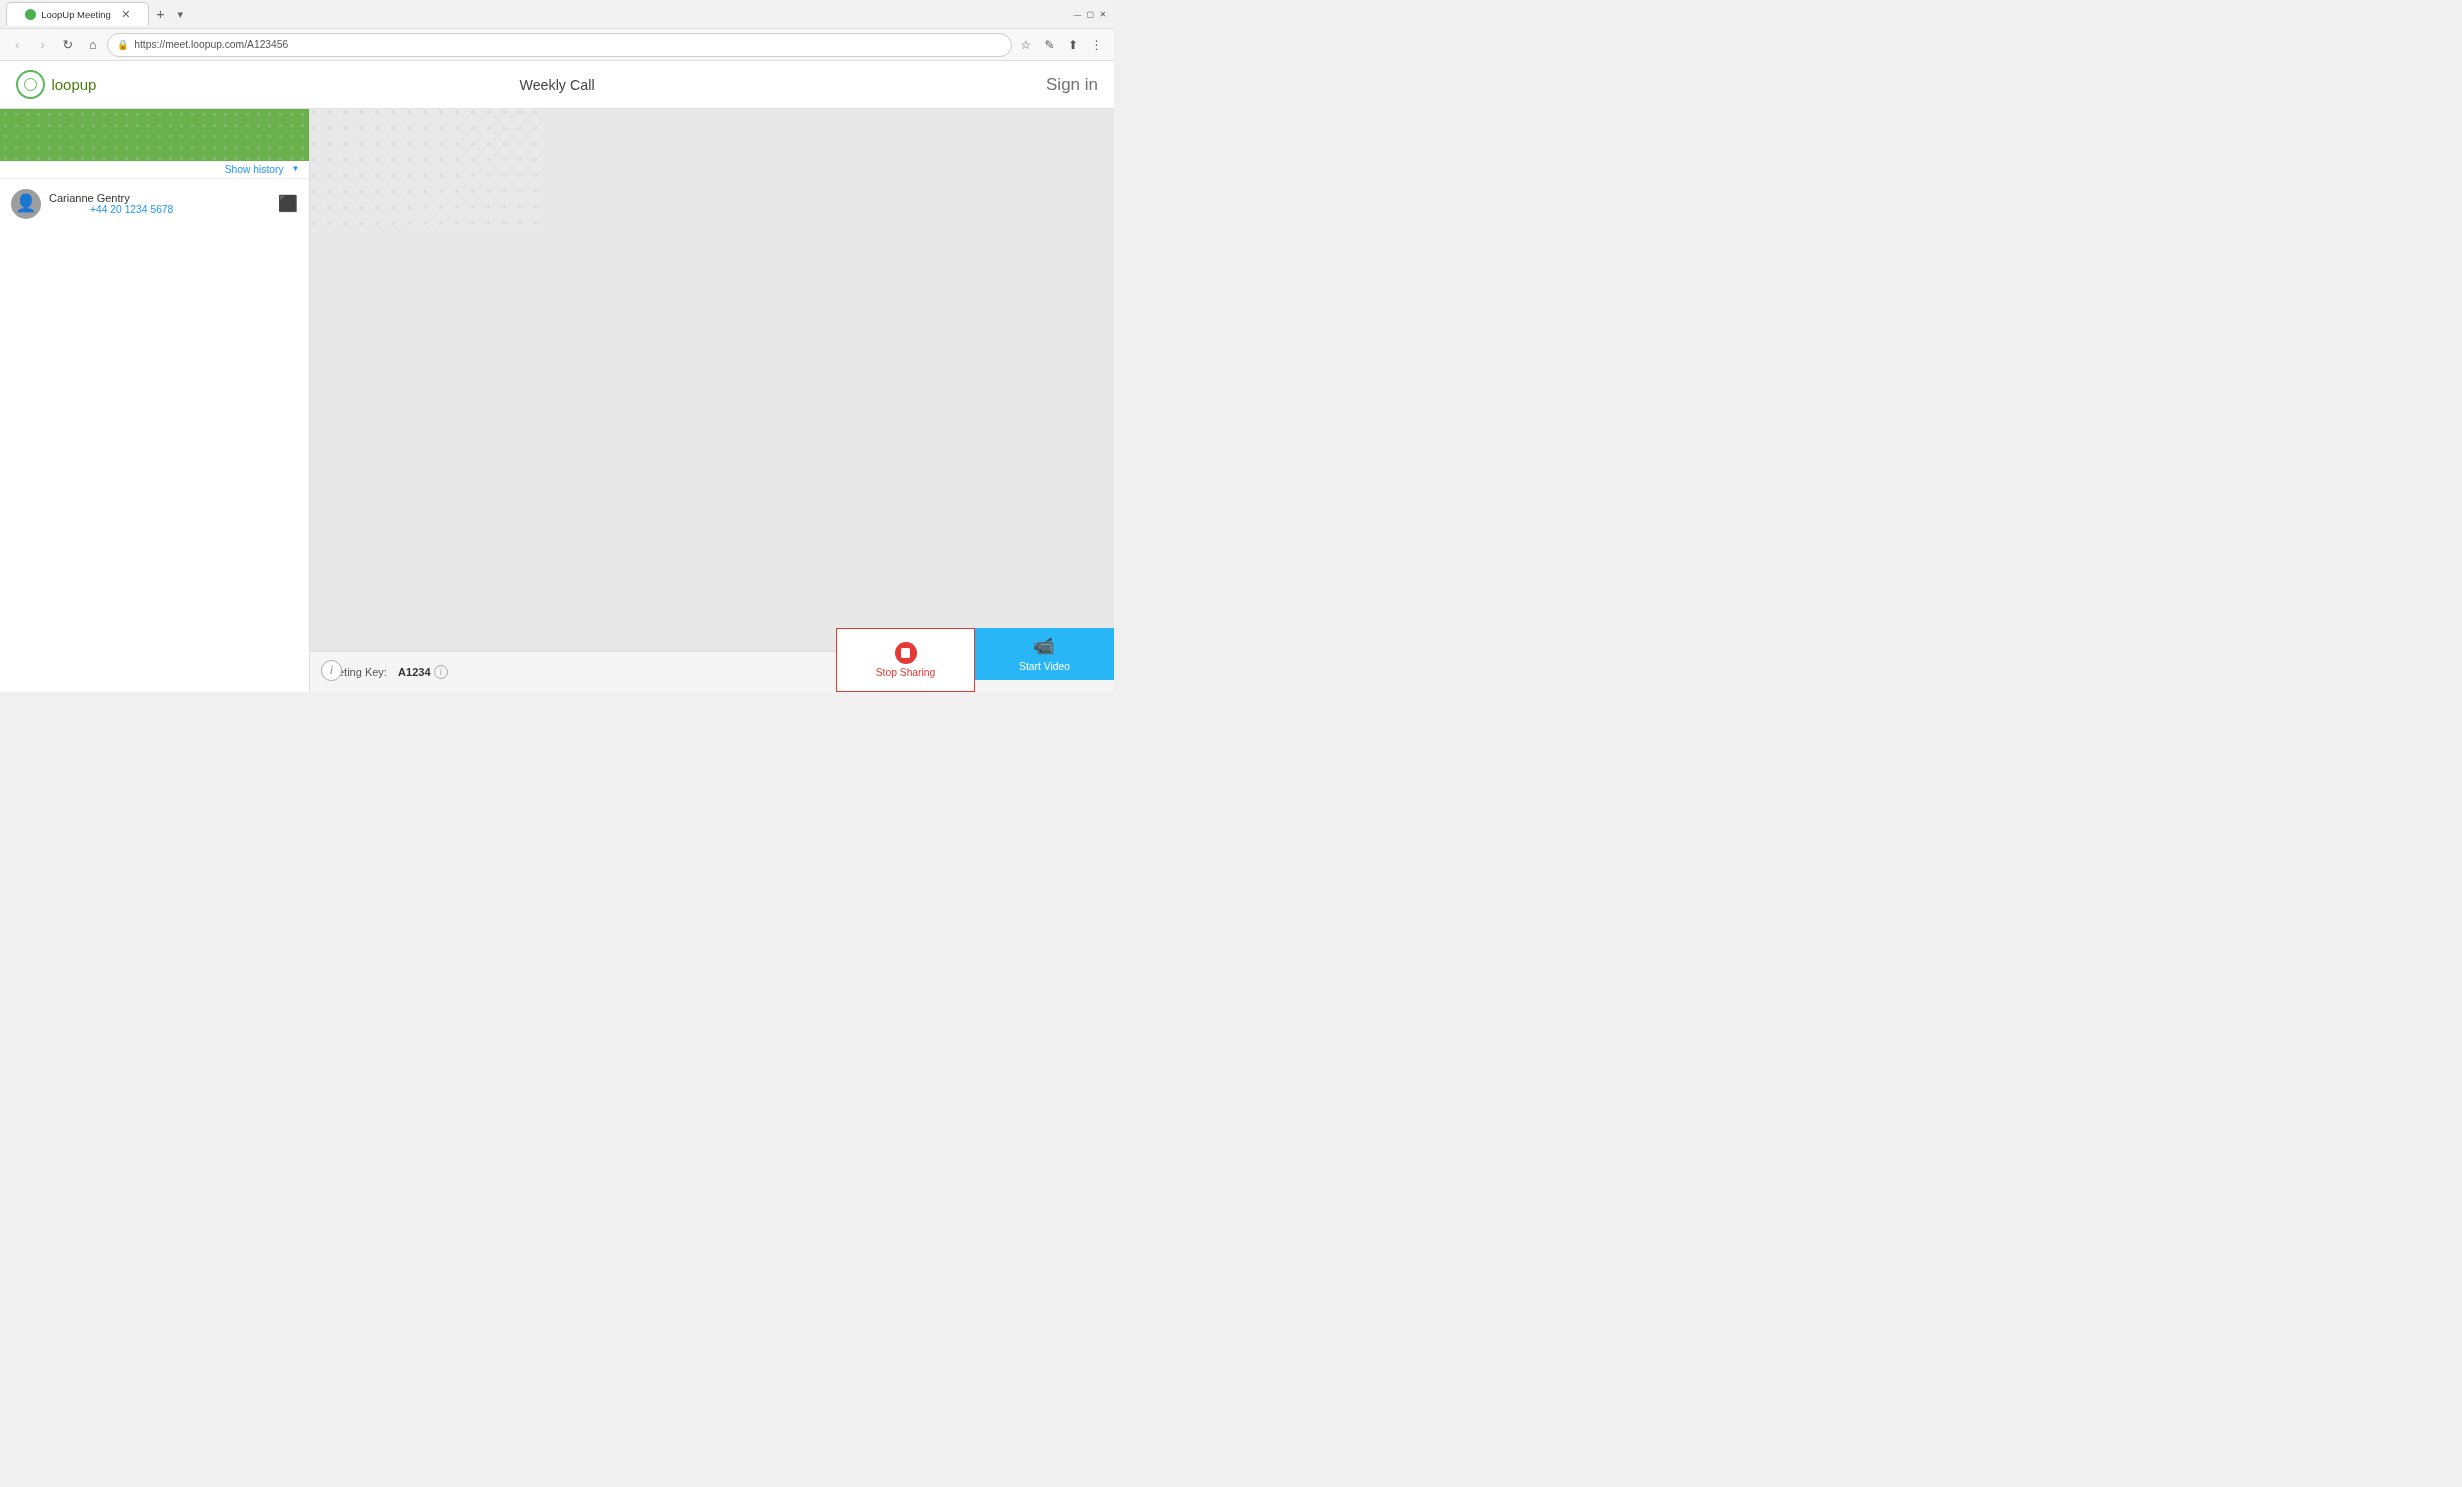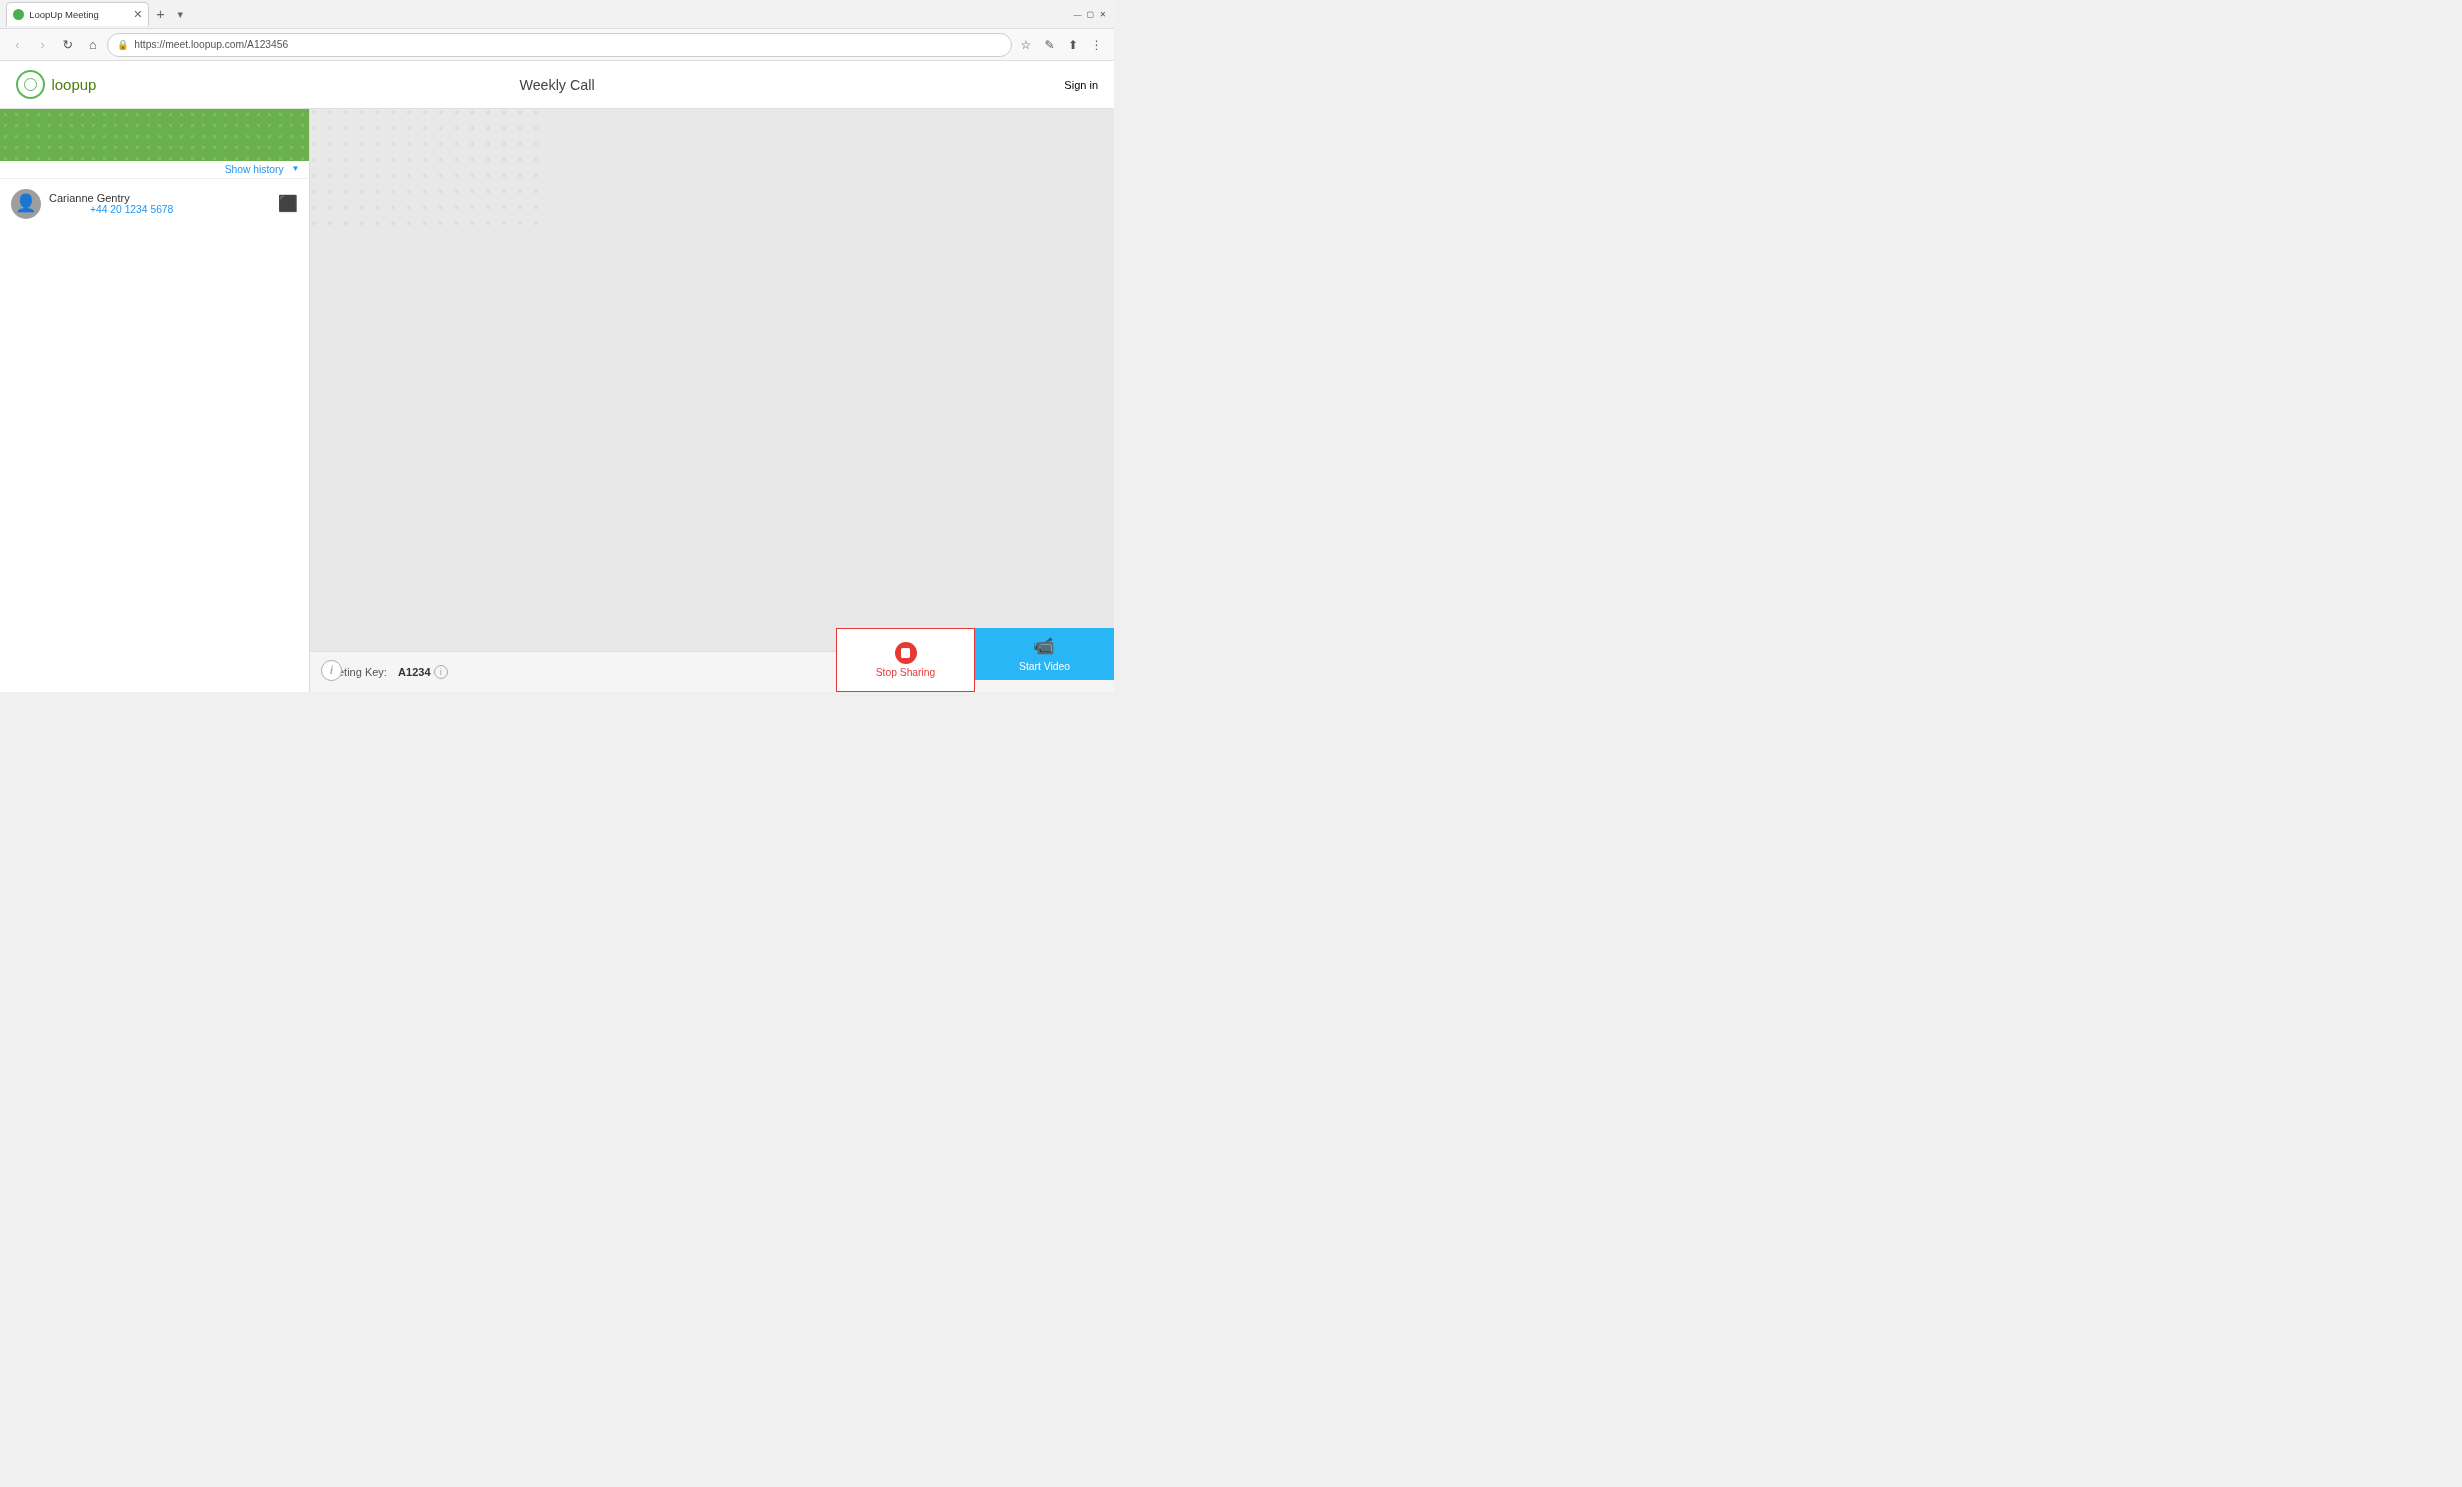--- a/index.html
+++ b/index.html
@@ -1,18 +1,18 @@
 <!DOCTYPE html>
 <html style="font-size:12.7px"><head>
   <meta charset="utf-8">
   <style>
     * { margin: 0; padding: 0; box-sizing: border-box; }
     body { font-family: Arial, sans-serif; background: #f0f0f0; width: 1114px; height: 692px; overflow: hidden; }
     .browser-top-bar { background: #f2f2f2; height: 29px; display: flex; align-items: center; padding: 0 6.4px; border-bottom: 0.8px solid #ddd; }
-    .browser-tab { display: flex; align-items: center; background: white; border: 0.8px solid #ccc; border-bottom: none; border-radius: 4.8px 4.8px 0 0; padding: 0 6px; height: 24px; font-size: 9.5px; color: #333; gap: 4.8px; min-width: 143px; justify-content: space-between; }
+    .browser-tab { display: flex; align-items: center; background: white; border: 0.8px solid #ccc; border-bottom: none; border-radius: 4.8px 4.8px 0 0; padding: 0 18px; height: 24px; font-size: 9.5px; color: #333; gap: 4.8px; min-width: 143px; justify-content: space-between; }
     .browser-tab .tab-favicon { width: 11px; height: 11px; background: #4CAF50; border-radius: 50%; }
     .browser-tab .tab-close { margin-left: auto; cursor: pointer; color: #666; font-size: 11px; }
     .browser-tab-new { display: flex; align-items: center; justify-content: center; width: 22px; height: 22px; font-size: 14.3px; color: #666; cursor: pointer; }
     .browser-tab-list { display: flex; align-items: center; width: 17.5px; height: 22px; justify-content: center; color: #666; cursor: pointer; font-size: 11px; }
 
     .browser-toolbar { display: flex; align-items: center; height: 32px; padding: 0 6.4px; gap: 3.2px; background: #f8f8f8; border-bottom: 0.8px solid #ddd; }
     .nav-btn { width: 22px; height: 22px; display: flex; align-items: center; justify-content: center; cursor: pointer; border-radius: 50%; color: #555; font-size: 12.7px; }
     .nav-btn.disabled { color: #bbb; cursor: default; }
     .address-bar { flex: 1; display: flex; align-items: center; background: white; border: 0.8px solid #ccc; border-radius: 16px; padding: 0 9.5px; height: 24px; font-size: 10.3px; color: #333; gap: 4.8px; }
     .address-bar .lock-icon { color: #888; font-size: 9.5px; }
@@ -20,21 +20,21 @@
     .toolbar-actions { display: flex; align-items: center; gap: 1.6px; }
     .toolbar-action { width: 22px; height: 22px; display: flex; align-items: center; justify-content: center; cursor: pointer; color: #555; font-size: 12px; border-radius: 3.2px; }
 
     
     .app-header { background: white; height: 48px; display: flex; align-items: center; padding: 0 16px; border-bottom: 0.8px solid #e0e0e0; position: relative; }
     .logo { display: flex; align-items: center; gap: 6.4px; }
     .logo-icon { width: 29px; height: 29px; border: 2.4px solid #5cb85c; border-radius: 50%; display: flex; align-items: center; justify-content: center; }
     .logo-inner { width: 12.7px; height: 12.7px; border: 1.6px solid #5cb85c; border-radius: 50%; }
     .logo-text { color: #4d7c0f; font-size: 15px; font-weight: 400; letter-spacing: 0; }
     .header-title { position: absolute; left: 50%; transform: translateX(-50%); font-size: 14.3px; color: #444; }
-    .header-signin { margin-left: auto; color: #000000; font-size: 11px; cursor: pointer; }
+    .header-signin { margin-left: auto; color: #737373; font-size: 17px; cursor: pointer; }
 
     
     .main-layout { display: flex; height: calc(692px - 29px - 32px - 48px); }
 
     
     .sidebar { width: 310px; background: white; border-right: 0.8px solid #ddd; display: flex; flex-direction: column; flex-shrink: 0; }
     .sidebar-banner { background: #6ab04c; height: 52px; position: relative; overflow: hidden; }
     .sidebar-banner::before {
       content: '';
       position: absolute;

